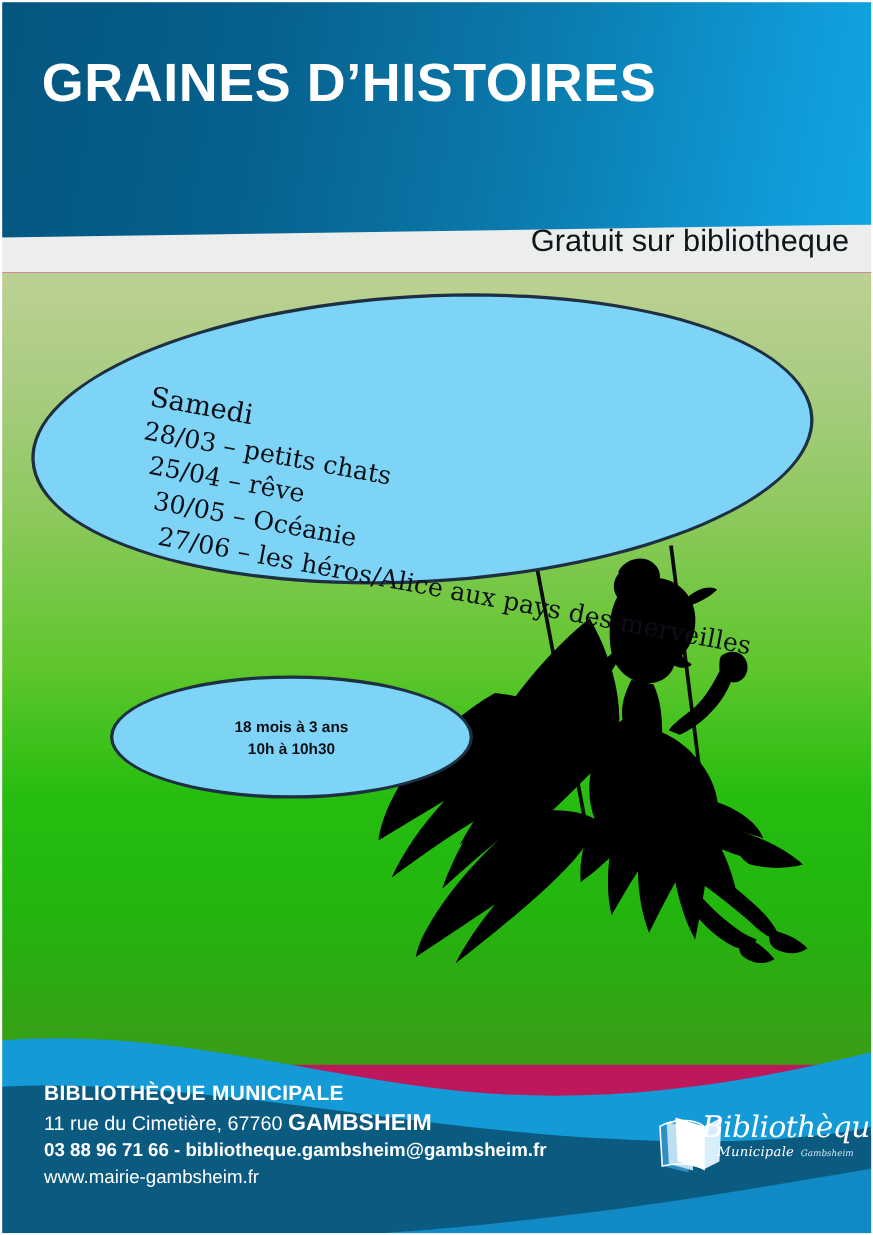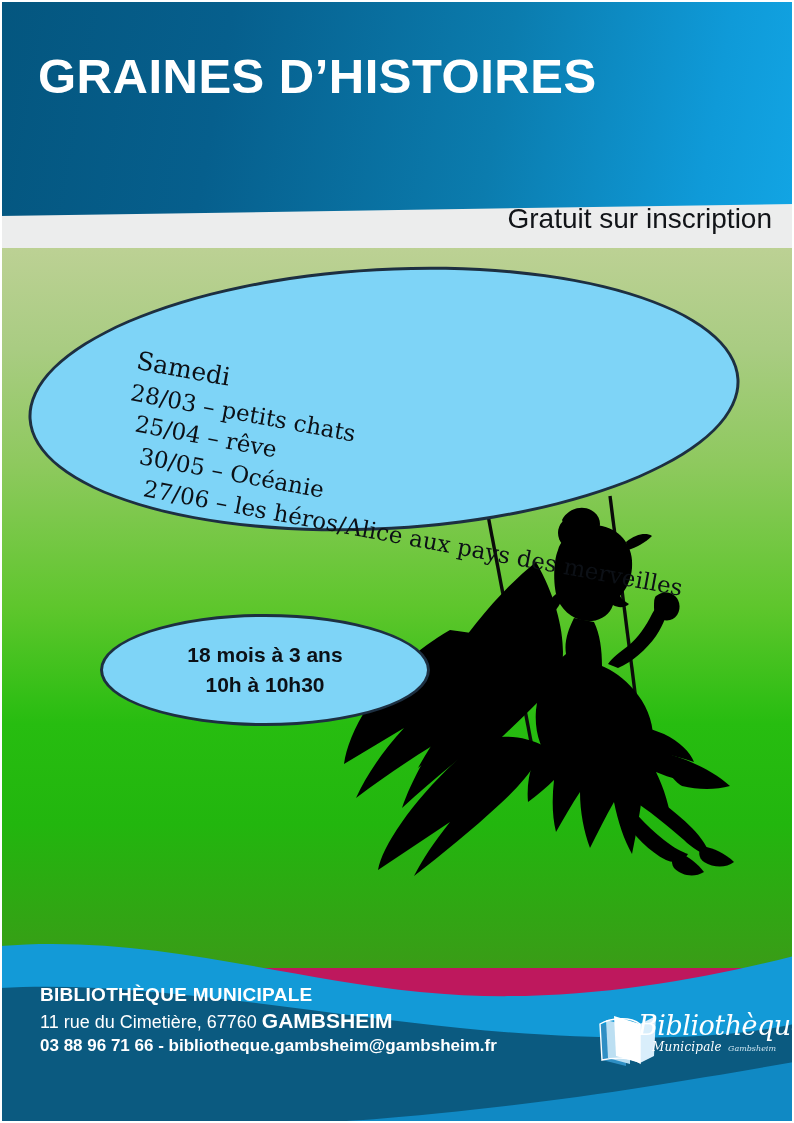--- a/index.html
+++ b/index.html
@@ -219,21 +219,21 @@
     background: #7ed4f7;
     border: 3px solid #1d2f41;
     box-sizing: border-box;
     display: flex;
     flex-direction: column;
     align-items: center;
     justify-content: center;
     color: #0c1016;
     font-family: "Liberation Sans", sans-serif;
     font-weight: bold;
-    font-size: 21px;
+    font-size: 14px;
     line-height: 1.45;
     text-align: center;
   }
   .ellipse-a {
     left: 100px;
     top: 614px;
     width: 330px;
     height: 112px;
   }
   .ellipse-b {
@@ -265,21 +265,21 @@
 </style>
 </head>
 <body>
 
 <div id="poster">
 
   <div class="header-band"></div>
   <div class="poster-title">GRAINES D’HISTOIRES</div>
 
   <div class="subtitle-band"></div>
-  <div class="subtitle-text">Gratuit sur inscription</div>
+  <div class="subtitle-text">Gratuit sur bibliotheque</div>
 
   <div class="green-body"></div>
 
   <svg class="fairy" viewBox="0 0 440 430">
 
     <line x1="157" y1="20" x2="206" y2="278" stroke="#0a0a0a" stroke-width="3.4"></line>
     <line x1="280" y1="6" x2="308" y2="226" stroke="#0a0a0a" stroke-width="3.4"></line>
     <g fill="#000000">
 
       <path d="M206,72 C176,96 142,134 116,176 C100,202 90,224 86,242
@@ -396,20 +396,21 @@
   <svg class="wave-accent" viewBox="0 0 794 63" preserveAspectRatio="none">
     <path d="M794,2 C700,18 600,36 470,50 C400,58 340,62 300,63 L794,63 Z" fill="#1089c4"></path>
   </svg>
 
   <div class="footer-text">
     <div class="footer-org">BIBLIOTHÈQUE MUNICIPALE</div>
     <div class="footer-addr">
       <span>11 rue du Cimetière, 67760 </span><span class="city">GAMBSHEIM</span>
     </div>
     <div class="footer-contact">03 88 96 71 66 - bibliotheque.gambsheim@gambsheim.fr</div>
+    <div class="footer-web">www.mairie-gambsheim.fr</div>
   </div>
 
   <div class="footer-logo">
     <svg viewBox="0 0 176 66" width="176" height="66">
       <path d="M4,16 L6,52 L30,58 L30,20 Z" fill="#2f8fc4"></path>
       <path d="M10,12 L12,50 L34,56 L34,18 Z" fill="#bcdff2"></path>
       <path d="M18,8 L20,48 L44,55 L44,16 Z" fill="#ffffff"></path>
       <path d="M60,8 L58,48 L44,55 L44,16 Z" fill="#d9eefb"></path>
       <path d="M4,16 C14,10 34,8 44,16 L44,55 C34,48 14,50 6,52 Z" fill="none" stroke="#ffffff" stroke-width="1.4"></path>
     </svg>

